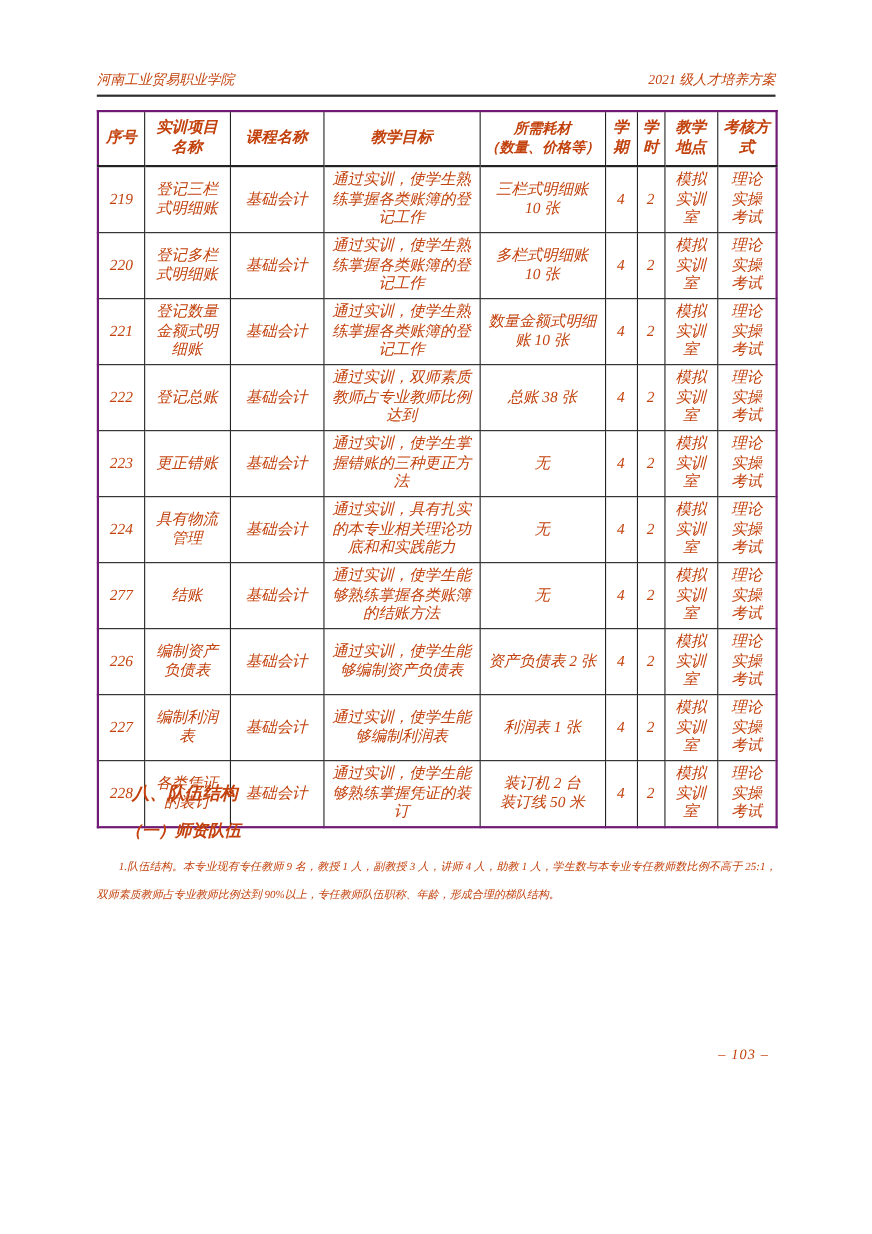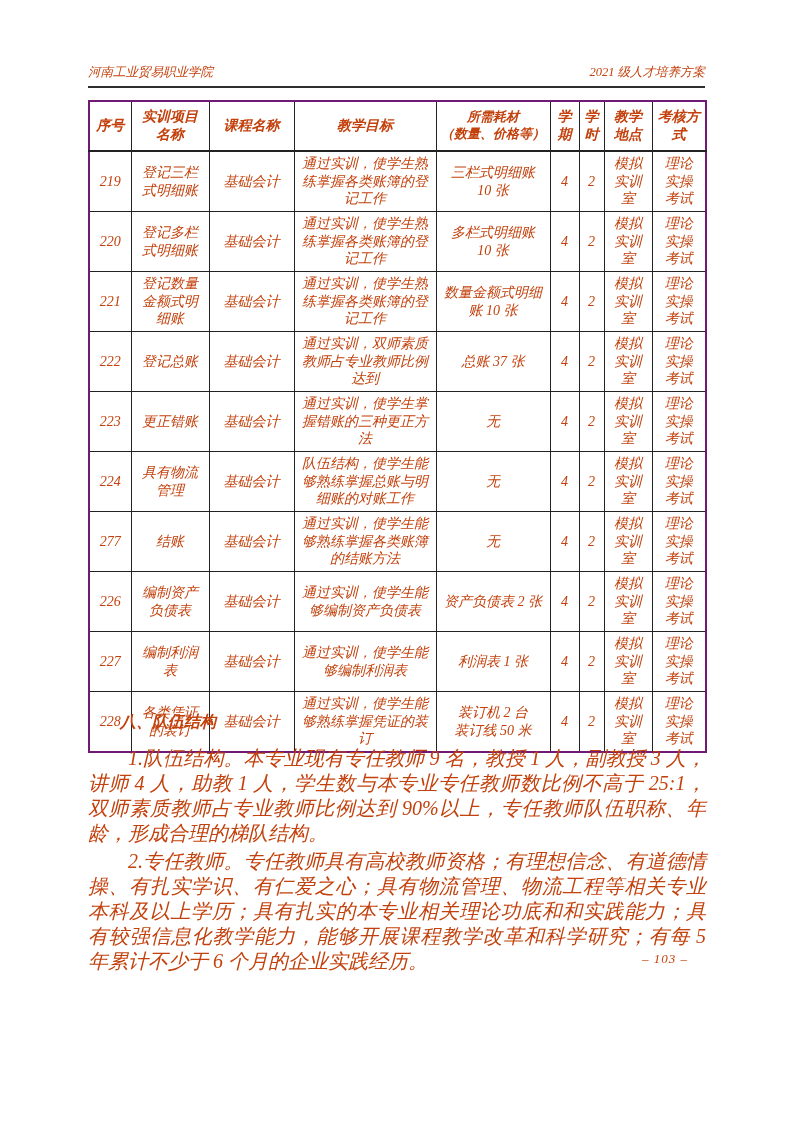--- a/index.html
+++ b/index.html
@@ -43,26 +43,26 @@
   .lower {
     position:absolute; left:88px; top:712px; width:618px;
   }
   .lower h2 {
     font-size:16px; font-weight:bold; margin:0 0 14px 32px; line-height:20px;
   }
   .lower h3 {
     font-size:15px; font-weight:bold; margin:0 0 10px 26px; line-height:20px;
   }
   .lower p {
-    font-size:20px; line-height:25px; margin:0 0 3px 0;
+    font-size:10px; line-height:25px; margin:0 0 3px 0;
     text-indent:2em; text-align:justify;
   }
   
   .page-number {
-    position:absolute; right:105px; bottom:70px;
+    position:absolute; right:94px; bottom:70px;
     font-size:13px; letter-spacing:1px;margin-top:12px;
   }
 </style>
 </head>
 <body>
 
 <div class="page">
 
   <div class="doc-header">
     <span>河南工业贸易职业学院</span>
@@ -129,42 +129,42 @@
       <td class="cell-semester">4</td>
       <td class="cell-hours">2</td>
       <td class="cell-location">模拟实训室</td>
       <td class="cell-assessment">理论实操考试</td>
     </tr>
         <tr>
       <td class="cell-seq">222</td>
       <td class="cell-project">登记总账</td>
       <td class="cell-course">基础会计</td>
       <td class="cell-objective">通过实训，双师素质教师占专业教师比例达到</td>
-      <td class="cell-materials pre">总账 37 张</td>
+      <td class="cell-materials pre">总账 38 张</td>
       <td class="cell-semester">4</td>
       <td class="cell-hours">2</td>
       <td class="cell-location">模拟实训室</td>
       <td class="cell-assessment">理论实操考试</td>
     </tr>
         <tr>
       <td class="cell-seq">223</td>
       <td class="cell-project">更正错账</td>
       <td class="cell-course">基础会计</td>
       <td class="cell-objective">通过实训，使学生掌握错账的三种更正方法</td>
       <td class="cell-materials pre">无</td>
       <td class="cell-semester">4</td>
       <td class="cell-hours">2</td>
       <td class="cell-location">模拟实训室</td>
       <td class="cell-assessment">理论实操考试</td>
     </tr>
         <tr>
       <td class="cell-seq">224</td>
       <td class="cell-project">具有物流管理</td>
       <td class="cell-course">基础会计</td>
-      <td class="cell-objective">队伍结构，使学生能够熟练掌握总账与明细账的对账工作</td>
+      <td class="cell-objective">通过实训，具有扎实的本专业相关理论功底和和实践能力</td>
       <td class="cell-materials pre">无</td>
       <td class="cell-semester">4</td>
       <td class="cell-hours">2</td>
       <td class="cell-location">模拟实训室</td>
       <td class="cell-assessment">理论实操考试</td>
     </tr>
         <tr>
       <td class="cell-seq">277</td>
       <td class="cell-project">结账</td>
       <td class="cell-course">基础会计</td>
@@ -207,19 +207,19 @@
       <td class="cell-semester">4</td>
       <td class="cell-hours">2</td>
       <td class="cell-location">模拟实训室</td>
       <td class="cell-assessment">理论实操考试</td>
     </tr>
       </tbody>
   </table>
 
   <div class="lower">
     <h2>八、队伍结构</h2>
+    <h3>（一）师资队伍</h3>
     <p>1.队伍结构。本专业现有专任教师 9 名，教授 1 人，副教授 3 人，讲师 4 人，助教 1 人，学生数与本专业专任教师数比例不高于 25:1，双师素质教师占专业教师比例达到 90%以上，专任教师队伍职称、年龄，形成合理的梯队结构。</p>
-    <p>2.专任教师。专任教师具有高校教师资格；有理想信念、有道德情操、有扎实学识、有仁爱之心；具有物流管理、物流工程等相关专业本科及以上学历；具有扎实的本专业相关理论功底和和实践能力；具有较强信息化教学能力，能够开展课程教学改革和科学研究；有每 5 年累计不少于 6 个月的企业实践经历。</p>
   </div>
 
   <div class="page-number">– 103 –</div>
 
 </div>
 
 </body></html>

